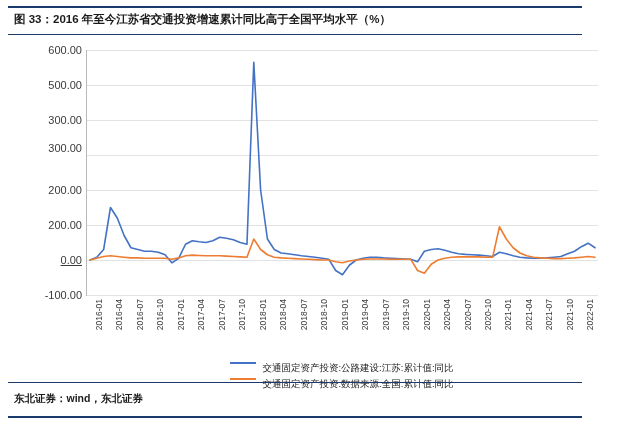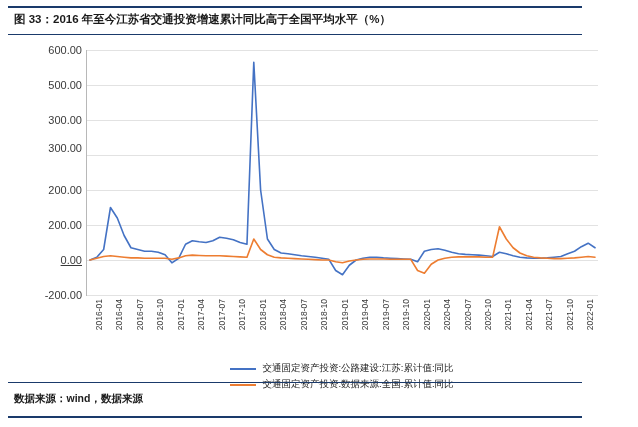--- a/index.html
+++ b/index.html
@@ -105,21 +105,21 @@
   }
   #legend {
     position: absolute;
     left: 86px;
     top: 322px;
     width: 512px;
     text-align: center;
   }
   .legend-row {
     display: flex;
-    align-items: center;
+    align-items: flex-start;
     justify-content: center;
     margin-bottom: 3px;
     font-size: 9.5px;
     color: #1a1a1a;
   }
   .legend-swatch {
     width: 26px;
     height: 2px;
     margin-right: 6px;
     flex: 0 0 auto;
@@ -139,21 +139,21 @@
           <div class="gridline" style="top: 245px;"></div>
           <div class="gridline" style="top: 210px;"></div>
           <div class="gridline" style="top: 175px;"></div>
           <div class="gridline" style="top: 140px;"></div>
           <div class="gridline" style="top: 105px;"></div>
           <div class="gridline" style="top: 70px;"></div>
           <div class="gridline" style="top: 35px;"></div>
           <div class="gridline" style="top: 0px;"></div>
         </div>
       <div id="yticks">
-          <div class="ytick" style="top: 245px;">-200.00</div>
+          <div class="ytick" style="top: 245px;">-100.00</div>
           <div class="ytick" style="top: 210px; text-decoration: underline;">0.00</div>
           <div class="ytick" style="top: 175px;">200.00</div>
           <div class="ytick" style="top: 140px;">200.00</div>
           <div class="ytick" style="top: 98px;">300.00</div>
           <div class="ytick" style="top: 70px;">300.00</div>
           <div class="ytick" style="top: 35px; margin-left: 17px;">500.00</div>
           <div class="ytick" style="top: 0px;">600.00</div>
         </div>
       <div id="xticks">
           <div class="xtick" style="left: 7px;">2016-01</div>
@@ -193,15 +193,15 @@
           <span>交通固定资产投资:公路建设:江苏:累计值:同比</span>
         </div>
         <div class="legend-row">
           <span class="legend-swatch" style="background: rgb(237, 125, 49);"></span>
           <span>交通固定资产投资:数据来源:全国:累计值:同比</span>
         </div>
       </div>
   </div>
 
   <div class="rule" id="rule-above-source"></div>
-  <div id="source">数据来源：wind，数据来源</div>
+  <div id="source">东北证券：wind，东北证券</div>
   <div class="rule" id="rule-bottom"></div>
 </div>
 
 </body></html>

